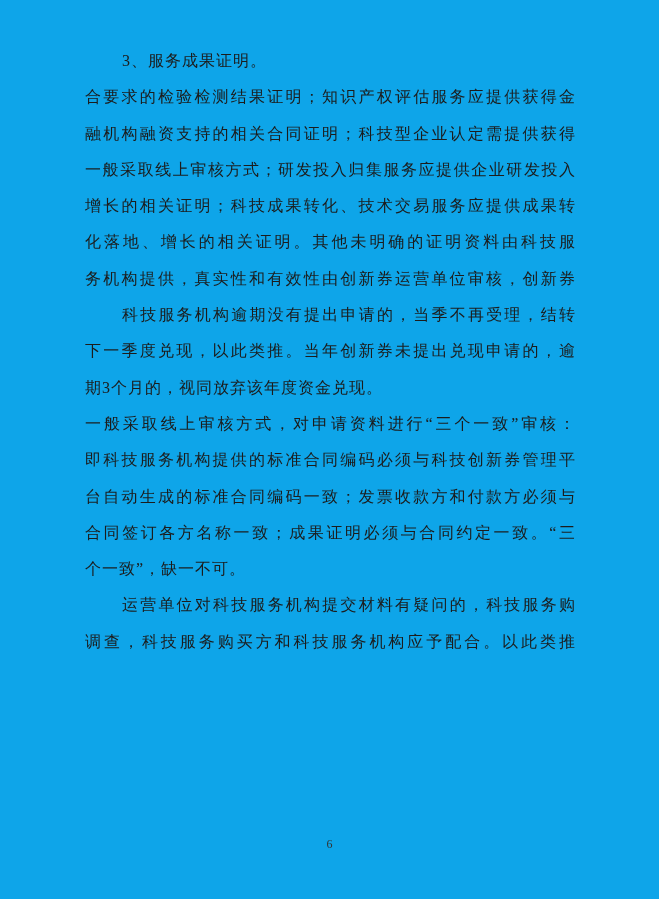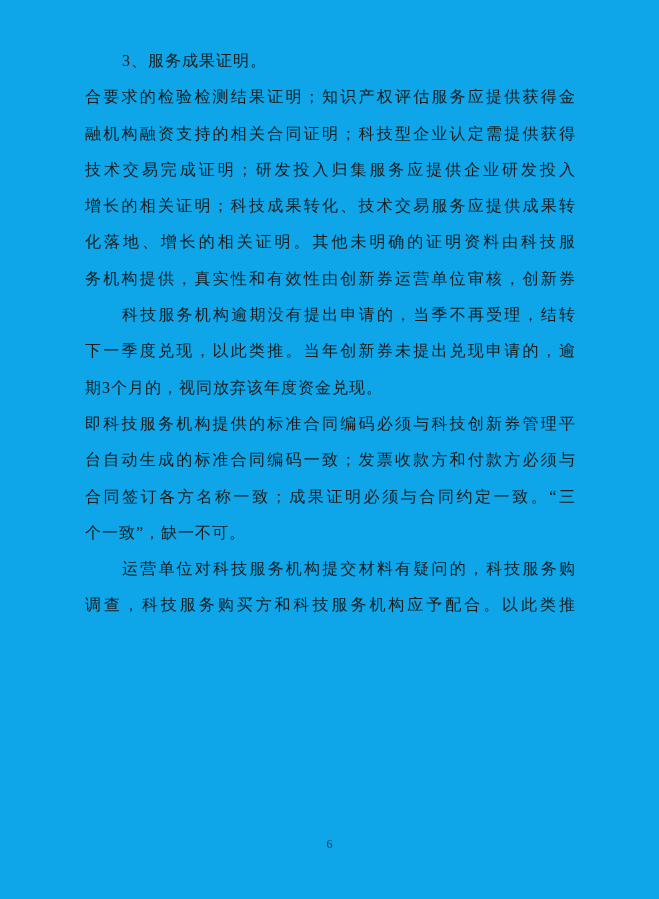--- a/index.html
+++ b/index.html
@@ -47,27 +47,28 @@
   }
 </style>
 </head>
 <body>
 
 <div class="page">
   <div class="doc-body">
       <div class="line indent">3、服务成果证明。</div>
       <div class="line justify">合要求的检验检测结果证明；知识产权评估服务应提供获得金</div>
       <div class="line justify">融机构融资支持的相关合同证明；科技型企业认定需提供获得</div>
-      <div class="line justify">技术交易完成证明；研发投入归集服务应提供企业研发投入</div>
+      <div class="line justify">一般采取线上审核方式；研发投入归集服务应提供企业研发投入</div>
       <div class="line justify">增长的相关证明；科技成果转化、技术交易服务应提供成果转</div>
       <div class="line justify">化落地、增长的相关证明。其他未明确的证明资料由科技服</div>
       <div class="line justify">务机构提供，真实性和有效性由创新券运营单位审核，创新券</div>
       <div class="line indent justify">科技服务机构逾期没有提出申请的，当季不再受理，结转</div>
       <div class="line justify">下一季度兑现，以此类推。当年创新券未提出兑现申请的，逾</div>
       <div class="line">期3个月的，视同放弃该年度资金兑现。</div>
+      <div class="line justify">一般采取线上审核方式，对申请资料进行“三个一致”审核：</div>
       <div class="line justify">即科技服务机构提供的标准合同编码必须与科技创新券管理平</div>
       <div class="line justify">台自动生成的标准合同编码一致；发票收款方和付款方必须与</div>
       <div class="line justify">合同签订各方名称一致；成果证明必须与合同约定一致。“三</div>
       <div class="line">个一致”，缺一不可。</div>
       <div class="line indent justify">运营单位对科技服务机构提交材料有疑问的，科技服务购</div>
       <div class="line justify">调查，科技服务购买方和科技服务机构应予配合。以此类推</div>
     </div>
   <div class="footer">6</div>
 </div>
 

